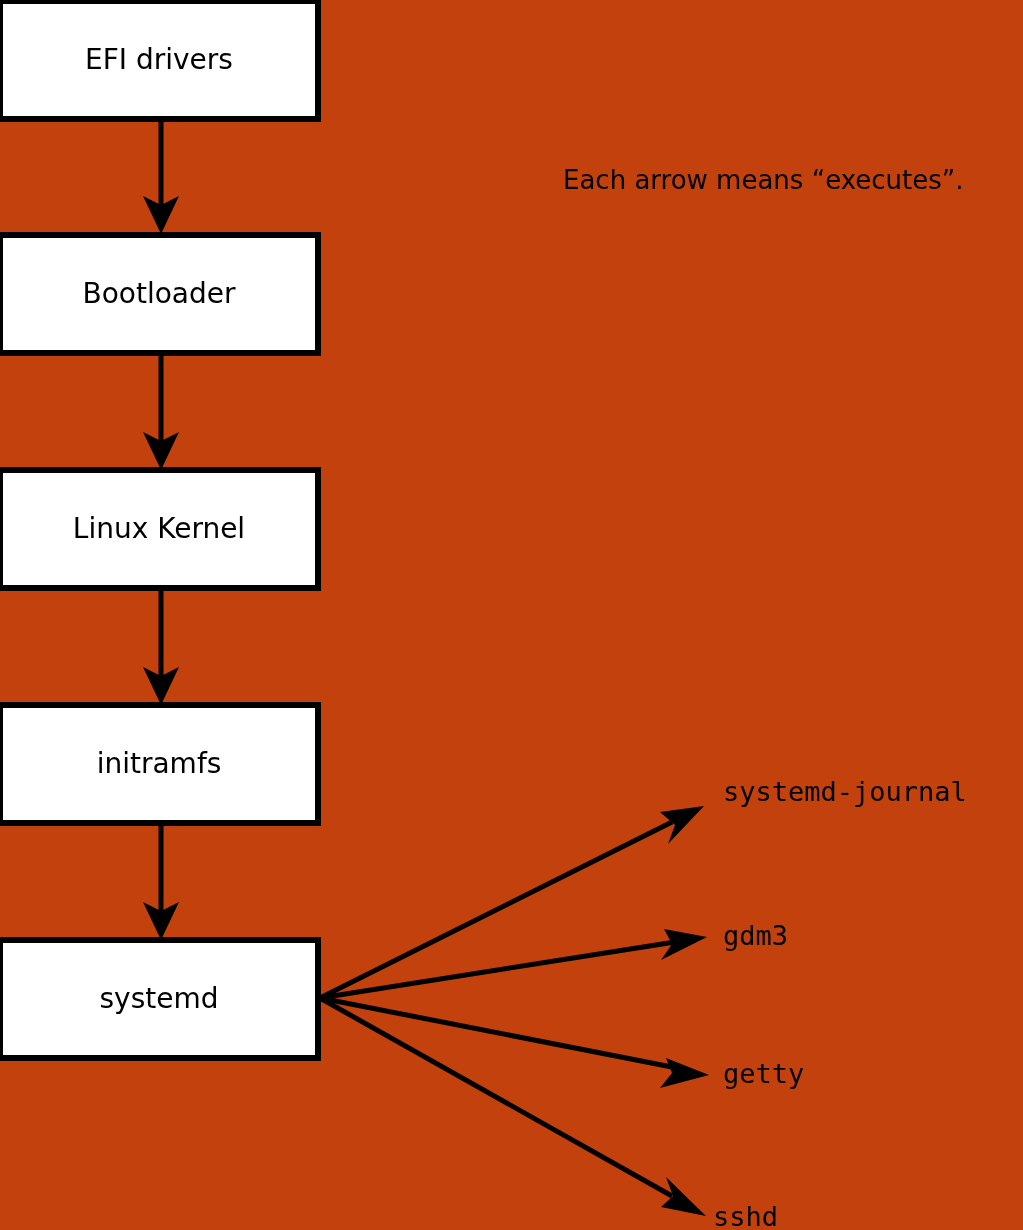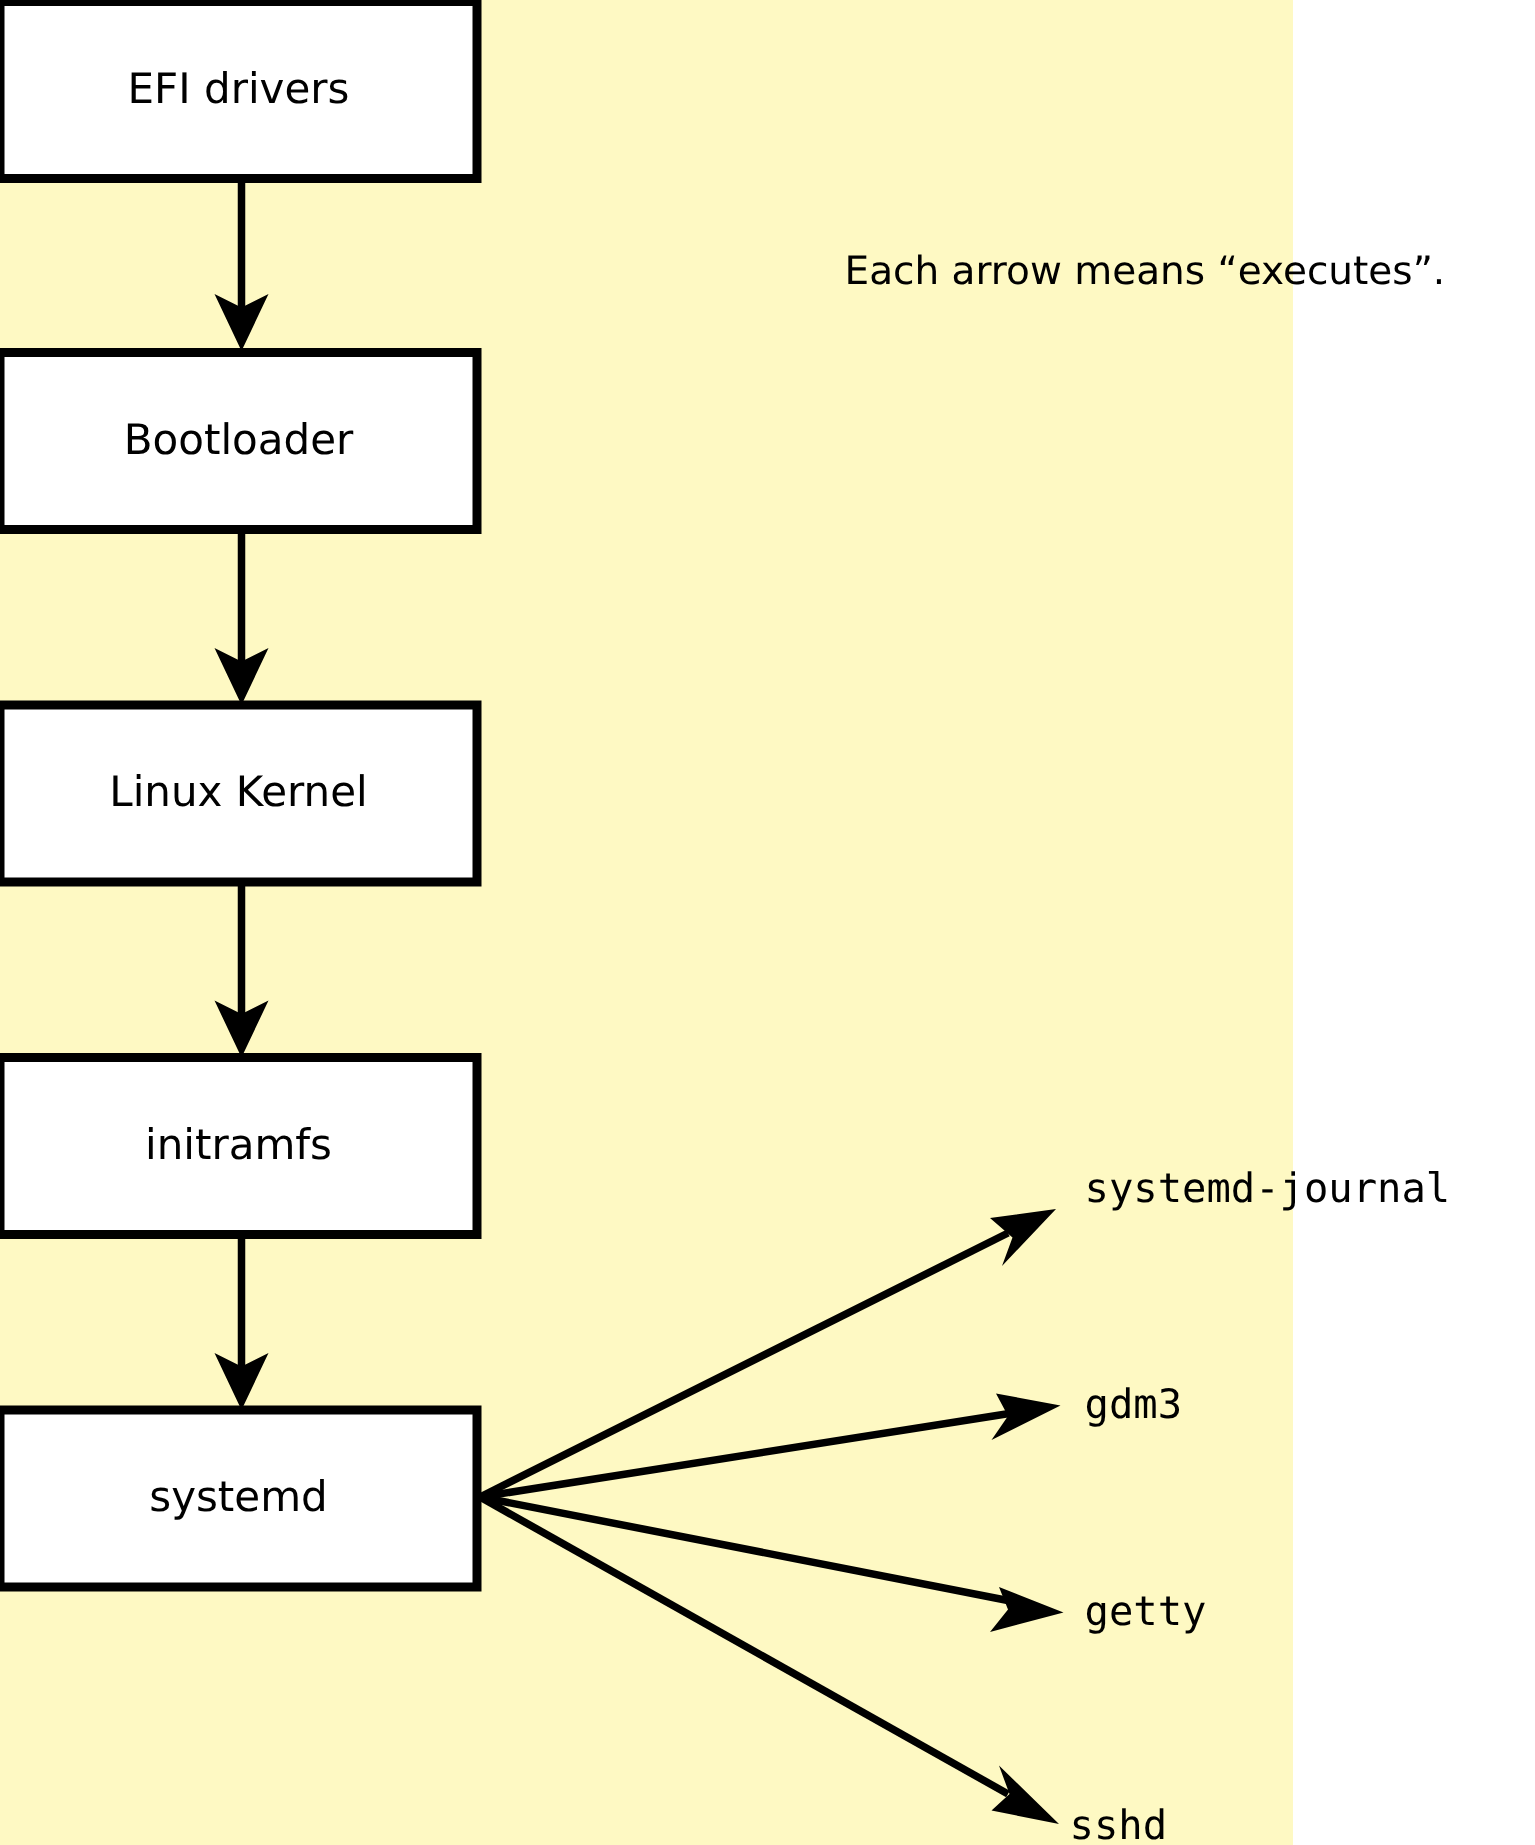--- a/index.html
+++ b/index.html
@@ -8,23 +8,23 @@
     background: #ffffff;
   }
   body {
     width: 1023px;
     height: 1230px;
     overflow: hidden;
     font-family: "DejaVu Sans", sans-serif;
   }
   #diagram-root {
     position: relative;
-    width: 862px;
+    width: 1023px;
     height: 1230px;
-    background: #fef9c3;
+    background: #c2410c;
   }
   svg#boot-flow {
     position: absolute;
     top: 0;
     left: 0;
     width: 1023px;
     height: 1230px;
     display: block;
   }
   .node-box {

